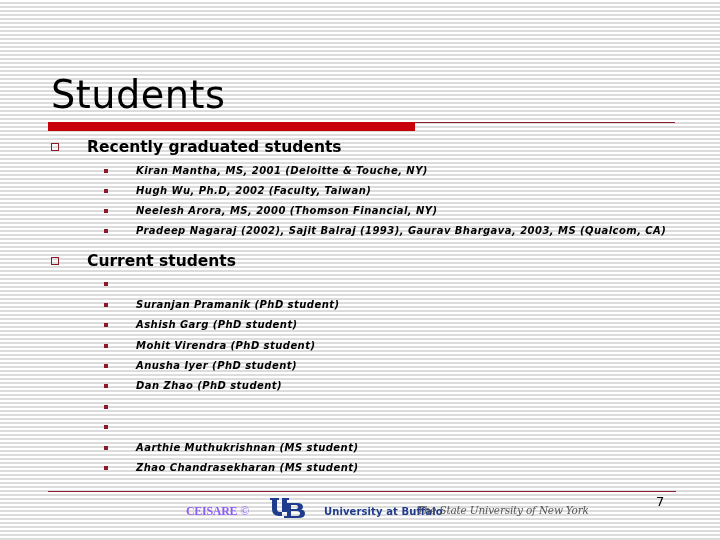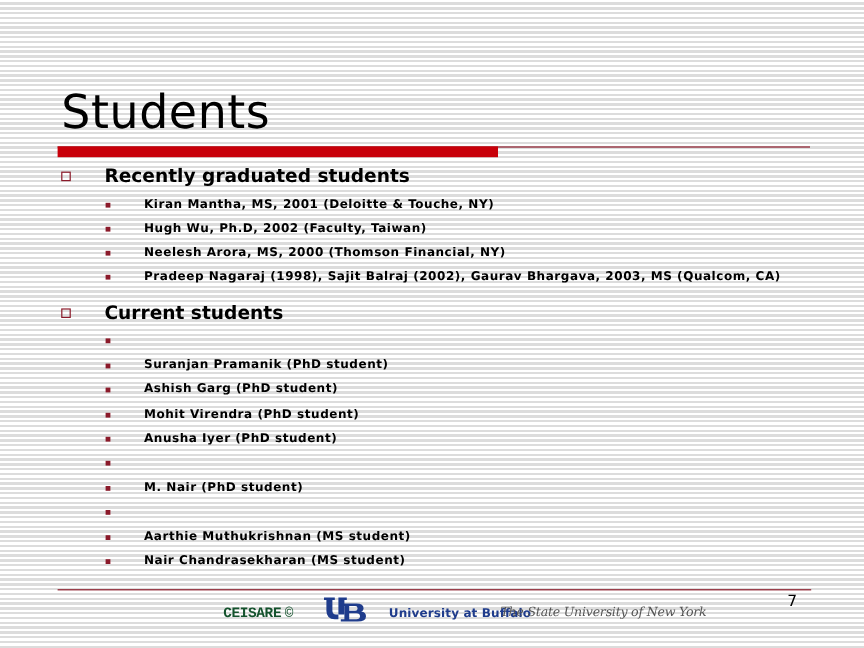--- a/index.html
+++ b/index.html
@@ -30,40 +30,40 @@
   .lvl1 .hollow {
     position: absolute; left: 51px; top: 6px; width: 6px; height: 6px;
     border: 1px solid #8b1a2a; background: transparent;
   }
   .lvl1 .txt {
     position: absolute; left: 87px; top: 0;
     font-family: "DejaVu Sans", sans-serif; font-weight: bold;
     font-size: 15.5px; color: #000; line-height: 20px; white-space: nowrap;
   }
   .lvl2 {
-    position: absolute; left: 0; height: 16px; width: 664px;
+    position: absolute; left: 16px; height: 16px; width: 664px; font-style: italic;
   }
   .lvl2 .dot {
     position: absolute; left: 88px; top: 6px; width: 4px; height: 4px;
     background: #8b1a2a;
   }
   .lvl2 .txt {
     position: absolute; left: 120px; top: 0;
     font-family: "DejaVu Sans", sans-serif; font-weight: bold;
     font-size: 10px; color: #000; line-height: 16px; white-space: nowrap;
     letter-spacing: 0.45px;
   }
   .footer-line {
     position: absolute; left: 48px; top: 491px; width: 628px; height: 1px;
     background: #8b1a2a;
   }
   .footer-left {
     position: absolute; left: 186px; top: 504px;
-    font-family: Liberation Mono, monospace; font-weight: bold; font-size: 12px;
-    color: #14532d; white-space: nowrap; letter-spacing: -0.3px;
+    font-family: Liberation Serif, serif; font-weight: bold; font-size: 12px;
+    color: #8b5cf6; white-space: nowrap; letter-spacing: -0.3px;
   }
   .footer-left .copy { font-weight: normal; margin-left: 3px; }
   .ub-logo {
     position: absolute; left: 269px; top: 497px; width: 38px; height: 22px;
   }
   .ub-name {
     position: absolute; left: 324px; top: 506px;
     font-family: "DejaVu Sans", sans-serif; font-weight: bold; font-size: 10px;
     color: #1f3c8c; white-space: nowrap; letter-spacing: 0.1px;
   }
@@ -95,21 +95,21 @@
 <div class="lvl2" style="top:183px">
     <span class="dot"></span>
     <span class="txt">Hugh Wu, Ph.D, 2002 (Faculty, Taiwan)</span>
   </div>
 <div class="lvl2" style="top:203px">
     <span class="dot"></span>
     <span class="txt">Neelesh Arora, MS, 2000 (Thomson Financial, NY)</span>
   </div>
 <div class="lvl2" style="top:223px">
     <span class="dot"></span>
-    <span class="txt">Pradeep Nagaraj (1998), Sajit Balraj (2002), Gaurav Bhargava, 2003, MS (Qualcom, CA)</span>
+    <span class="txt">Pradeep Nagaraj (2002), Sajit Balraj (1993), Gaurav Bhargava, 2003, MS (Qualcom, CA)</span>
   </div>
 
 <div class="lvl1" style="top:251px">
   <span class="hollow"></span>
   <span class="txt">Current students</span>
 </div>
 <div class="lvl2" style="top:276px">
     <span class="dot"></span>
   </div>
 <div class="lvl2" style="top:297px">
@@ -123,35 +123,35 @@
 <div class="lvl2" style="top:338px">
     <span class="dot"></span>
     <span class="txt">Mohit Virendra (PhD student)</span>
   </div>
 <div class="lvl2" style="top:358px">
     <span class="dot"></span>
     <span class="txt">Anusha Iyer (PhD student)</span>
   </div>
 <div class="lvl2" style="top:378px">
     <span class="dot"></span>
+    <span class="txt">Dan Zhao (PhD student)</span>
   </div>
 <div class="lvl2" style="top:399px">
     <span class="dot"></span>
-    <span class="txt">M. Nair (PhD student)</span>
   </div>
 <div class="lvl2" style="top:419px">
     <span class="dot"></span>
   </div>
 <div class="lvl2" style="top:440px">
     <span class="dot"></span>
     <span class="txt">Aarthie Muthukrishnan (MS student)</span>
   </div>
 <div class="lvl2" style="top:460px">
     <span class="dot"></span>
-    <span class="txt">Nair Chandrasekharan (MS student)</span>
+    <span class="txt">Zhao Chandrasekharan (MS student)</span>
   </div>
 
 <div class="footer-line"></div>
 <div class="footer-left">
   <span>CEISARE</span><span class="copy">©</span>
 </div>
 <svg class="ub-logo" viewBox="0 0 38 22">
 
   <path d="M1 1 H10 V3 H8 V12 Q8 15 11 15 H13 V19 H10 Q3 19 3 12 V3 H1 Z" fill="#1f3c8c"></path>
   <path d="M13 1 H20 V3 H18 V15 H13 Z" fill="#1f3c8c"></path>

